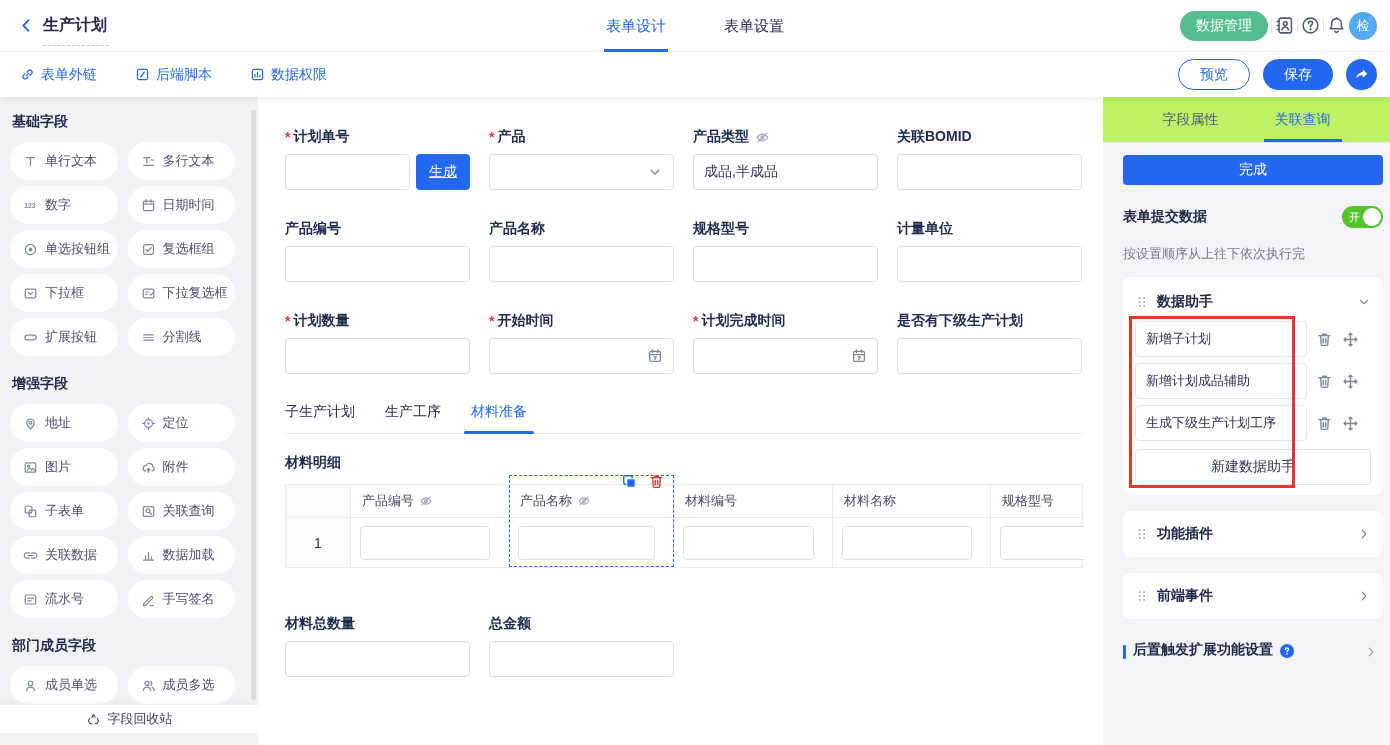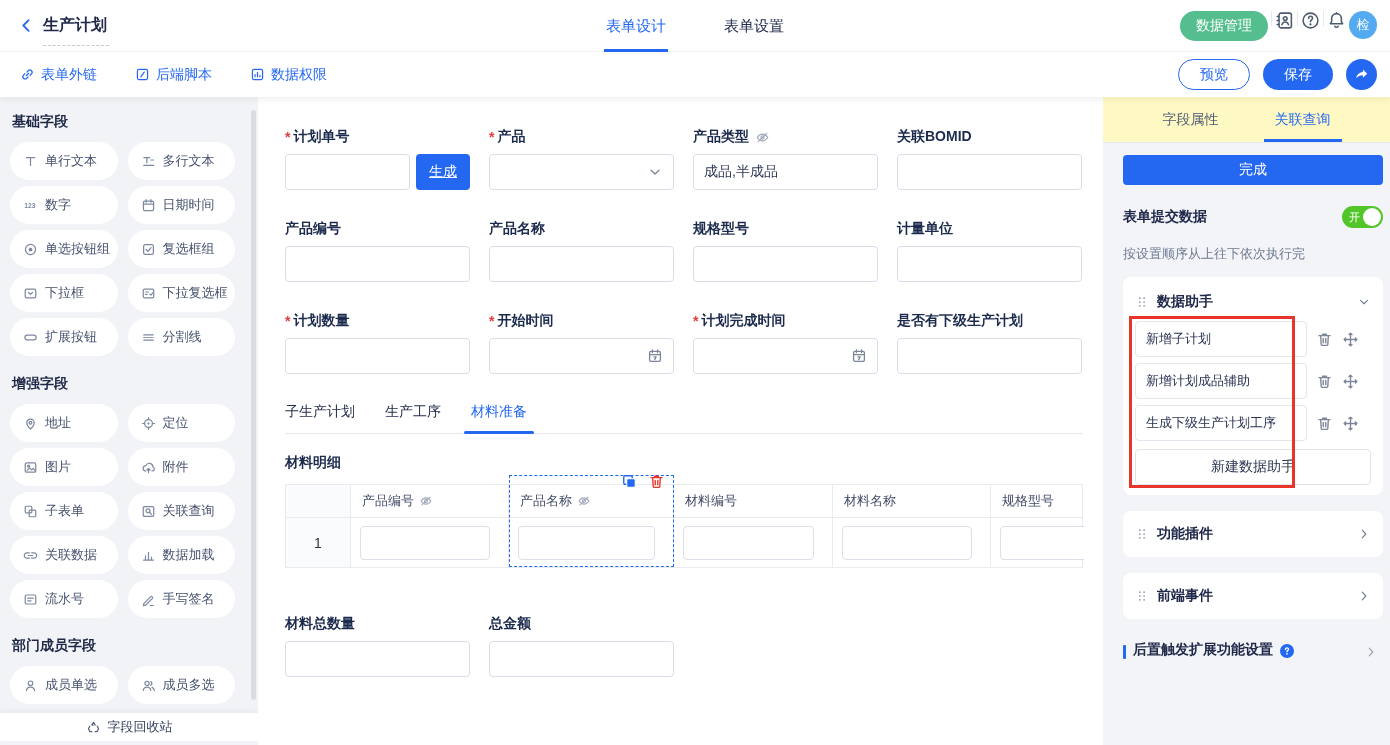--- a/index.html
+++ b/index.html
@@ -17,21 +17,21 @@
   
   .header{height:52px;background:#fff;border-bottom:1px solid #f0f1f5;display:flex;align-items:center;padding:0 13px 0 18px;position:relative;z-index:5;}
   .h-left{display:flex;align-items:center;gap:8px;position:relative;z-index:2;}
   .back{width:17px;height:17px;color:var(--blue);}
   .h-title{font-size:16px;font-weight:bold;color:#20294a;position:relative;}
   .h-title::after{content:"";position:absolute;left:0;right:-2px;bottom:-10px;border-bottom:1px dashed #c3c9d4;}
   .h-tabs{position:absolute;left:0;right:0;top:0;height:52px;display:flex;justify-content:center;gap:58px;pointer-events:none;}
   .h-tab{pointer-events:auto;height:100%;display:flex;align-items:center;font-size:15px;color:#232d4e;position:relative;}
   .h-tab.active{color:var(--blue);}
   .h-tab.active::after{content:"";position:absolute;left:-2px;right:-2px;bottom:0;height:3px;background:var(--blue);}
-  .h-right{margin-left:auto;display:flex;gap:3px;position:relative;z-index:2;}
+  .h-right{margin-left:auto;display:flex;align-items:center;gap:3px;position:relative;z-index:2;}
   .btn-green{height:30px;padding:0 16px;border:none;border-radius:16px;background:var(--green);color:#fff;font-size:14px;}
   .v-div{width:1px;height:15px;background:#e4e7ed;}
   .h-ic{width:19px;height:19px;color:#4e5a6e;}
   .avatar{width:28px;height:28px;border-radius:50%;background:var(--avatar);color:#fff;font-size:13px;display:flex;align-items:center;justify-content:center;}
 
   
   .toolbar{height:45px;background:#fff;display:flex;align-items:center;padding:0 13px 0 20px;position:relative;z-index:4;box-shadow:0 3px 6px rgba(31,35,41,.06);}
   .t-left{display:flex;align-items:center;}
   .t-link{display:flex;align-items:center;gap:6px;color:var(--blue);font-size:14px;margin-right:38px;}
   .t-link [data-icon]{width:15px;height:15px;}
@@ -44,21 +44,21 @@
   
   .body{display:flex;height:648px;}
 
   
   .sidebar{width:258px;flex:none;background:var(--sbbg);position:relative;overflow:hidden;}
   .sb-scroll{height:calc(100% - 28px);overflow:hidden;padding:16px 23px 0 10px;}
   .sb-title{font-size:14px;font-weight:bold;color:#1f2947;margin:0 0 11px 2px;}
   .sb-grid{display:grid;grid-template-columns:1fr 1fr;gap:6px 10px;margin-bottom:19px;}
   .sb-pill{height:38px;background:#fff;border-radius:19px;display:flex;align-items:center;gap:7px;padding-left:13px;font-size:13px;color:#45516d;white-space:nowrap;}
   .sb-pill [data-icon]{width:15px;height:15px;color:#7d88a0;}
-  .sb-recycle{position:absolute;left:0;right:0;bottom:4px;height:28px;background:#fff;display:flex;align-items:center;justify-content:center;gap:7px;font-size:13px;color:#3a4562;box-shadow:0 -2px 6px rgba(31,35,41,.05);}
+  .sb-recycle{position:absolute;left:0;right:0;bottom:12px;height:28px;background:#fff;display:flex;align-items:center;justify-content:center;gap:7px;font-size:13px;color:#3a4562;box-shadow:0 -2px 6px rgba(31,35,41,.05);}
   .sb-recycle [data-icon]{width:15px;height:15px;color:#55607c;}
   .sb-scrollbar{position:absolute;top:13px;right:2px;width:5px;height:calc(100% - 58px);background:#d9dce3;border-radius:3px;}
 
   
   .canvas{flex:1;background:#fff;padding:30px 20px 0 27px;overflow:hidden;position:relative;}
   .form-row{display:flex;gap:19px;margin-bottom:29px;}
   .ffield{width:185px;flex:none;}
   .flabel{display:flex;align-items:center;gap:3px;font-size:14px;font-weight:bold;color:var(--ink);margin-bottom:7px;height:20px;}
   .flabel .req{color:#e8383d;font-weight:bold;}
   .flabel .eye{width:15px;height:15px;color:#a3abbd;margin-left:3px;}
@@ -88,21 +88,21 @@
   .mt-bcell.clip .cell-input{width:140px;flex:none;}
   .col-selected{position:absolute;top:-10px;height:calc(100% + 10px);border:1px dashed var(--blue);pointer-events:none;}
   .col-actions{position:absolute;top:-3px;right:8px;display:flex;gap:10px;pointer-events:auto;}
   .col-actions .act{width:17px;height:17px;}
   .col-actions .copy{color:var(--blue);}
   .col-actions .del{color:var(--red);}
   .canvas-footer{margin-top:46px;}
 
   
   .panel{width:287px;flex:none;background:var(--pbg);display:flex;flex-direction:column;}
-  .p-tabs{height:46px;background:#fef9c3;border-bottom:1px solid #e6e8ee;display:flex;justify-content:center;gap:56px;flex:none;}
+  .p-tabs{height:46px;background:#bef264;border-bottom:1px solid #e6e8ee;display:flex;justify-content:center;gap:56px;flex:none;}
   .p-tab{height:100%;display:flex;align-items:center;font-size:14px;color:#505c75;position:relative;}
   .p-tab.active{color:var(--blue);}
   .p-tab.active::after{content:"";position:absolute;left:-11px;right:-11px;bottom:0;height:3px;background:var(--blue);}
   .p-content{flex:1;overflow:hidden;padding:12px 7px 0 20px;}
   .btn-done{width:100%;height:30px;border:none;border-radius:4px;background:var(--blue);color:#fff;font-size:14px;}
   .p-toggle-row{display:flex;align-items:center;justify-content:space-between;margin-top:21px;}
   .p-bold{font-size:14px;font-weight:bold;color:#20294a;}
   .toggle{width:41px;height:22px;border-radius:11px;background:var(--tgreen);position:relative;display:flex;align-items:center;}
   .toggle .t-txt{color:#fff;font-size:11px;margin-left:7px;}
   .toggle .knob{position:absolute;top:2px;right:2px;width:18px;height:18px;border-radius:50%;background:#fff;}

